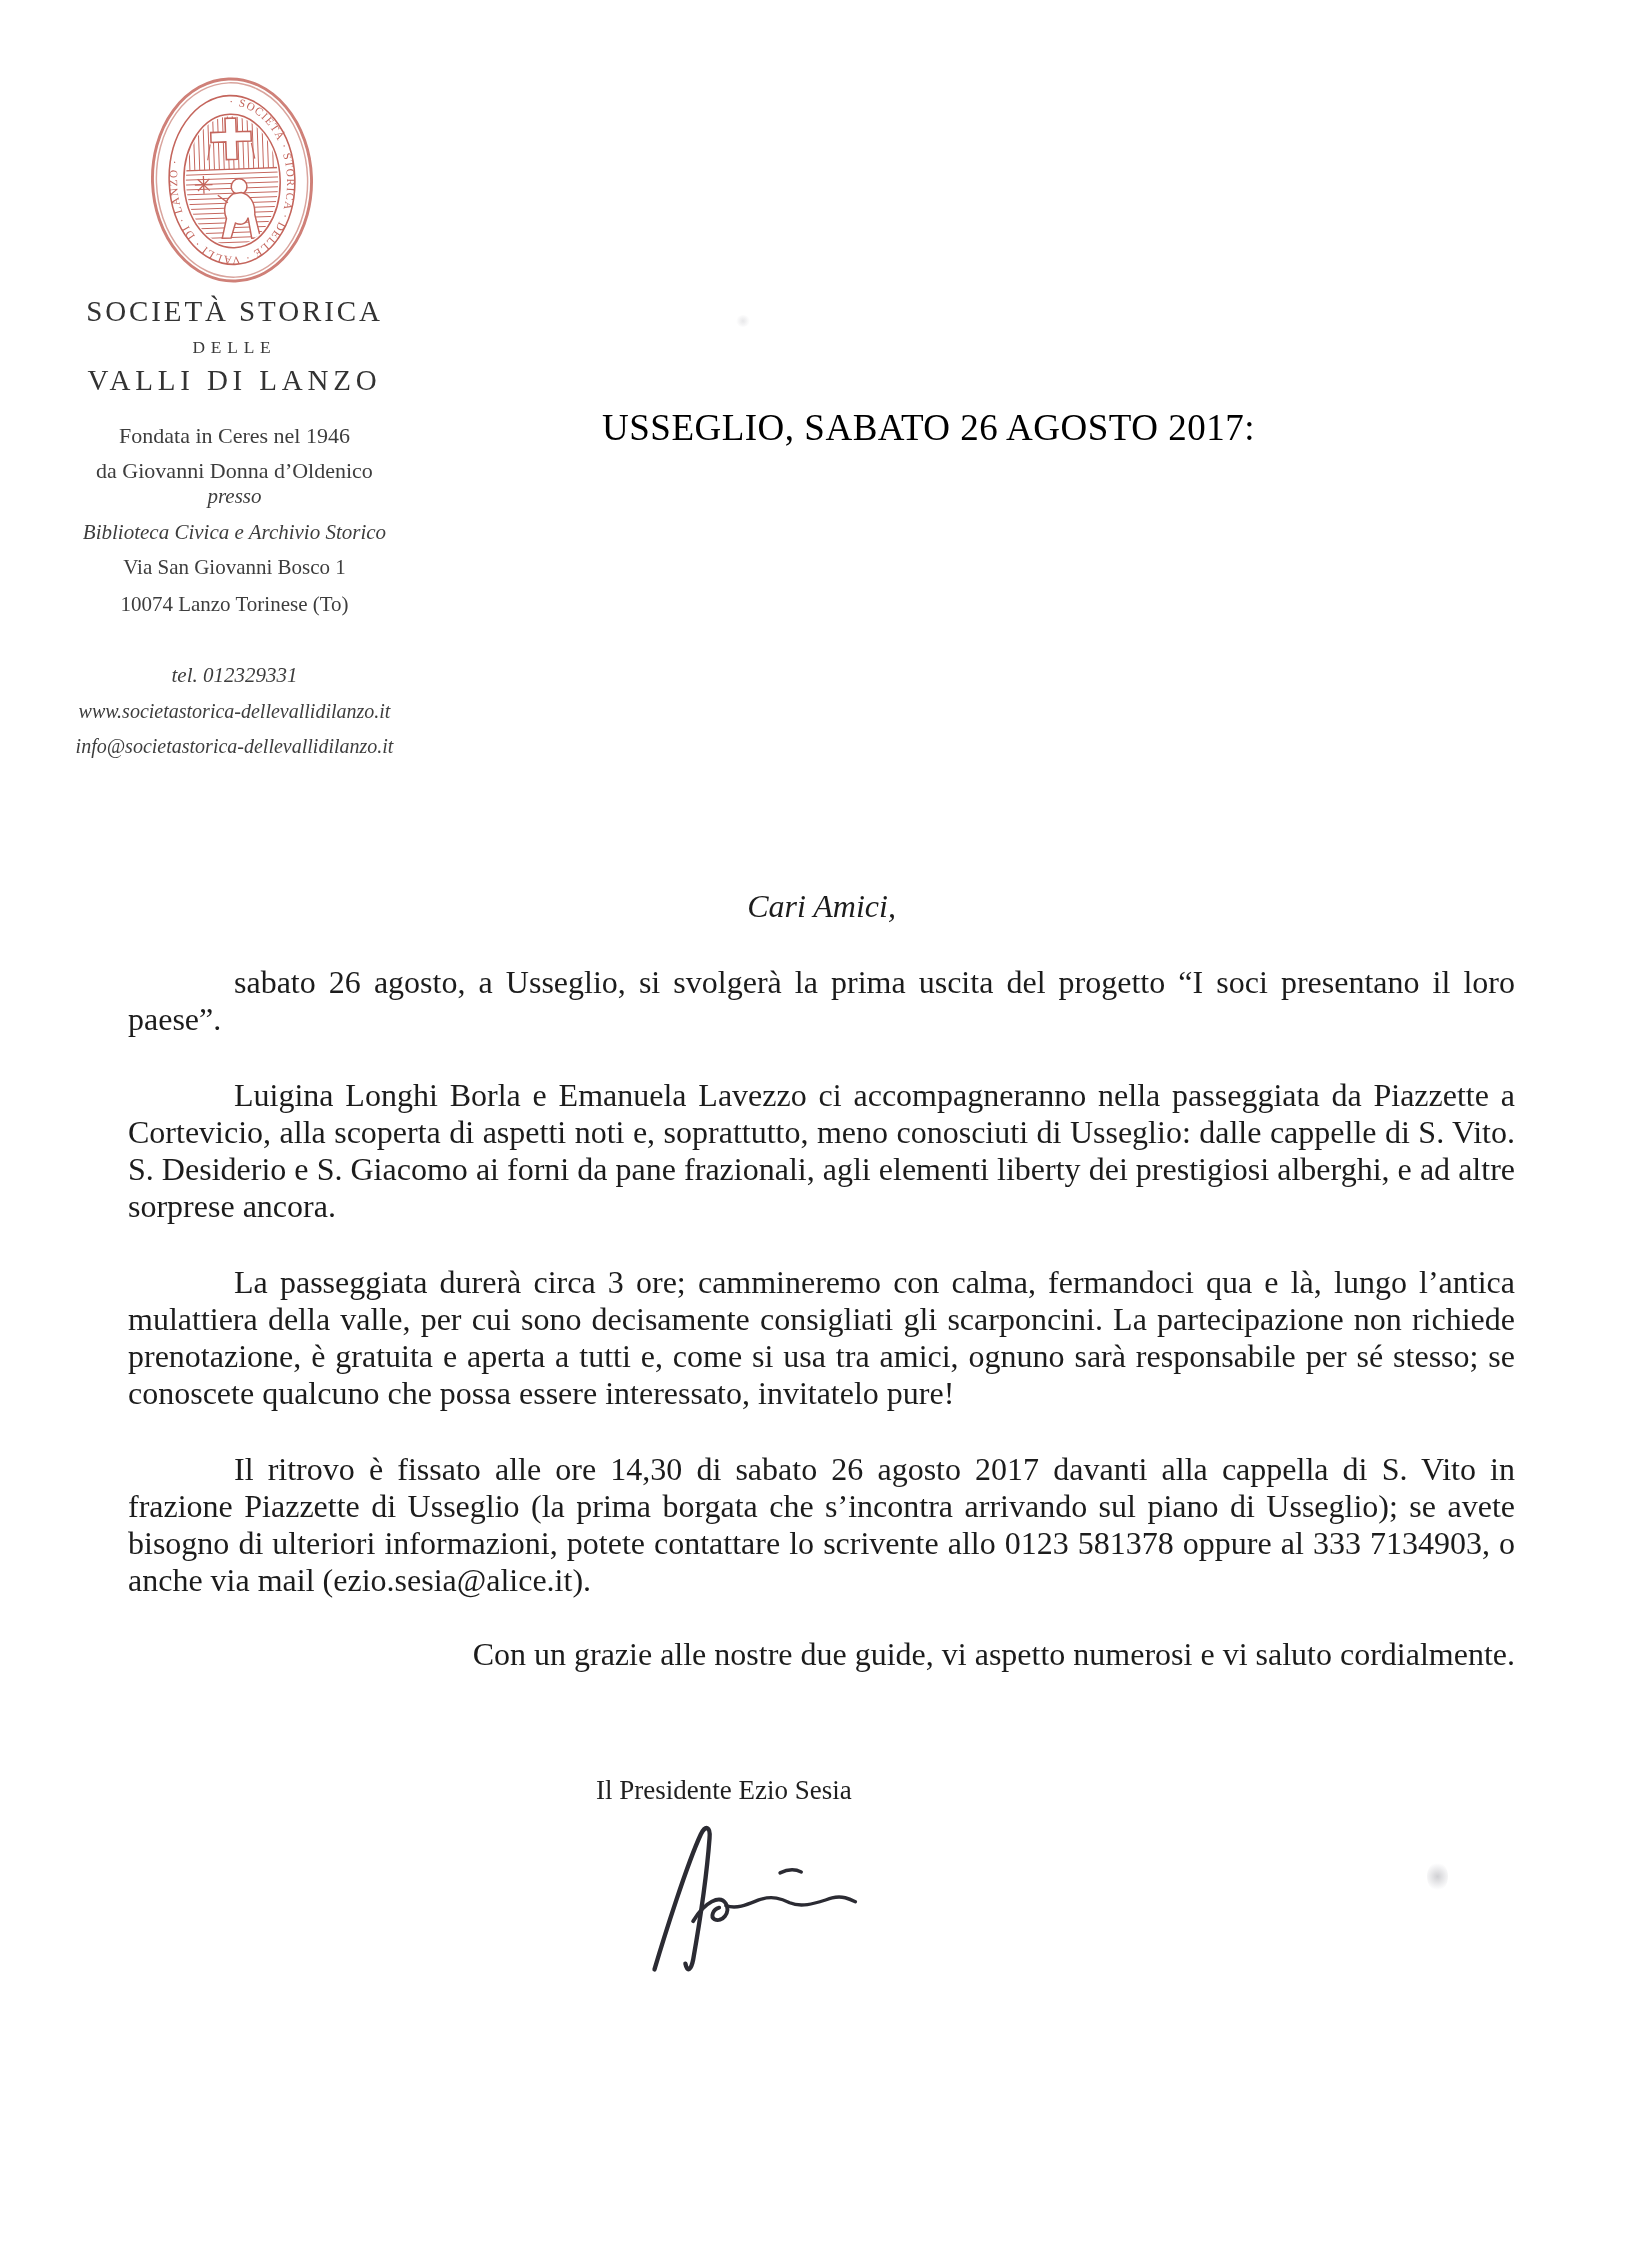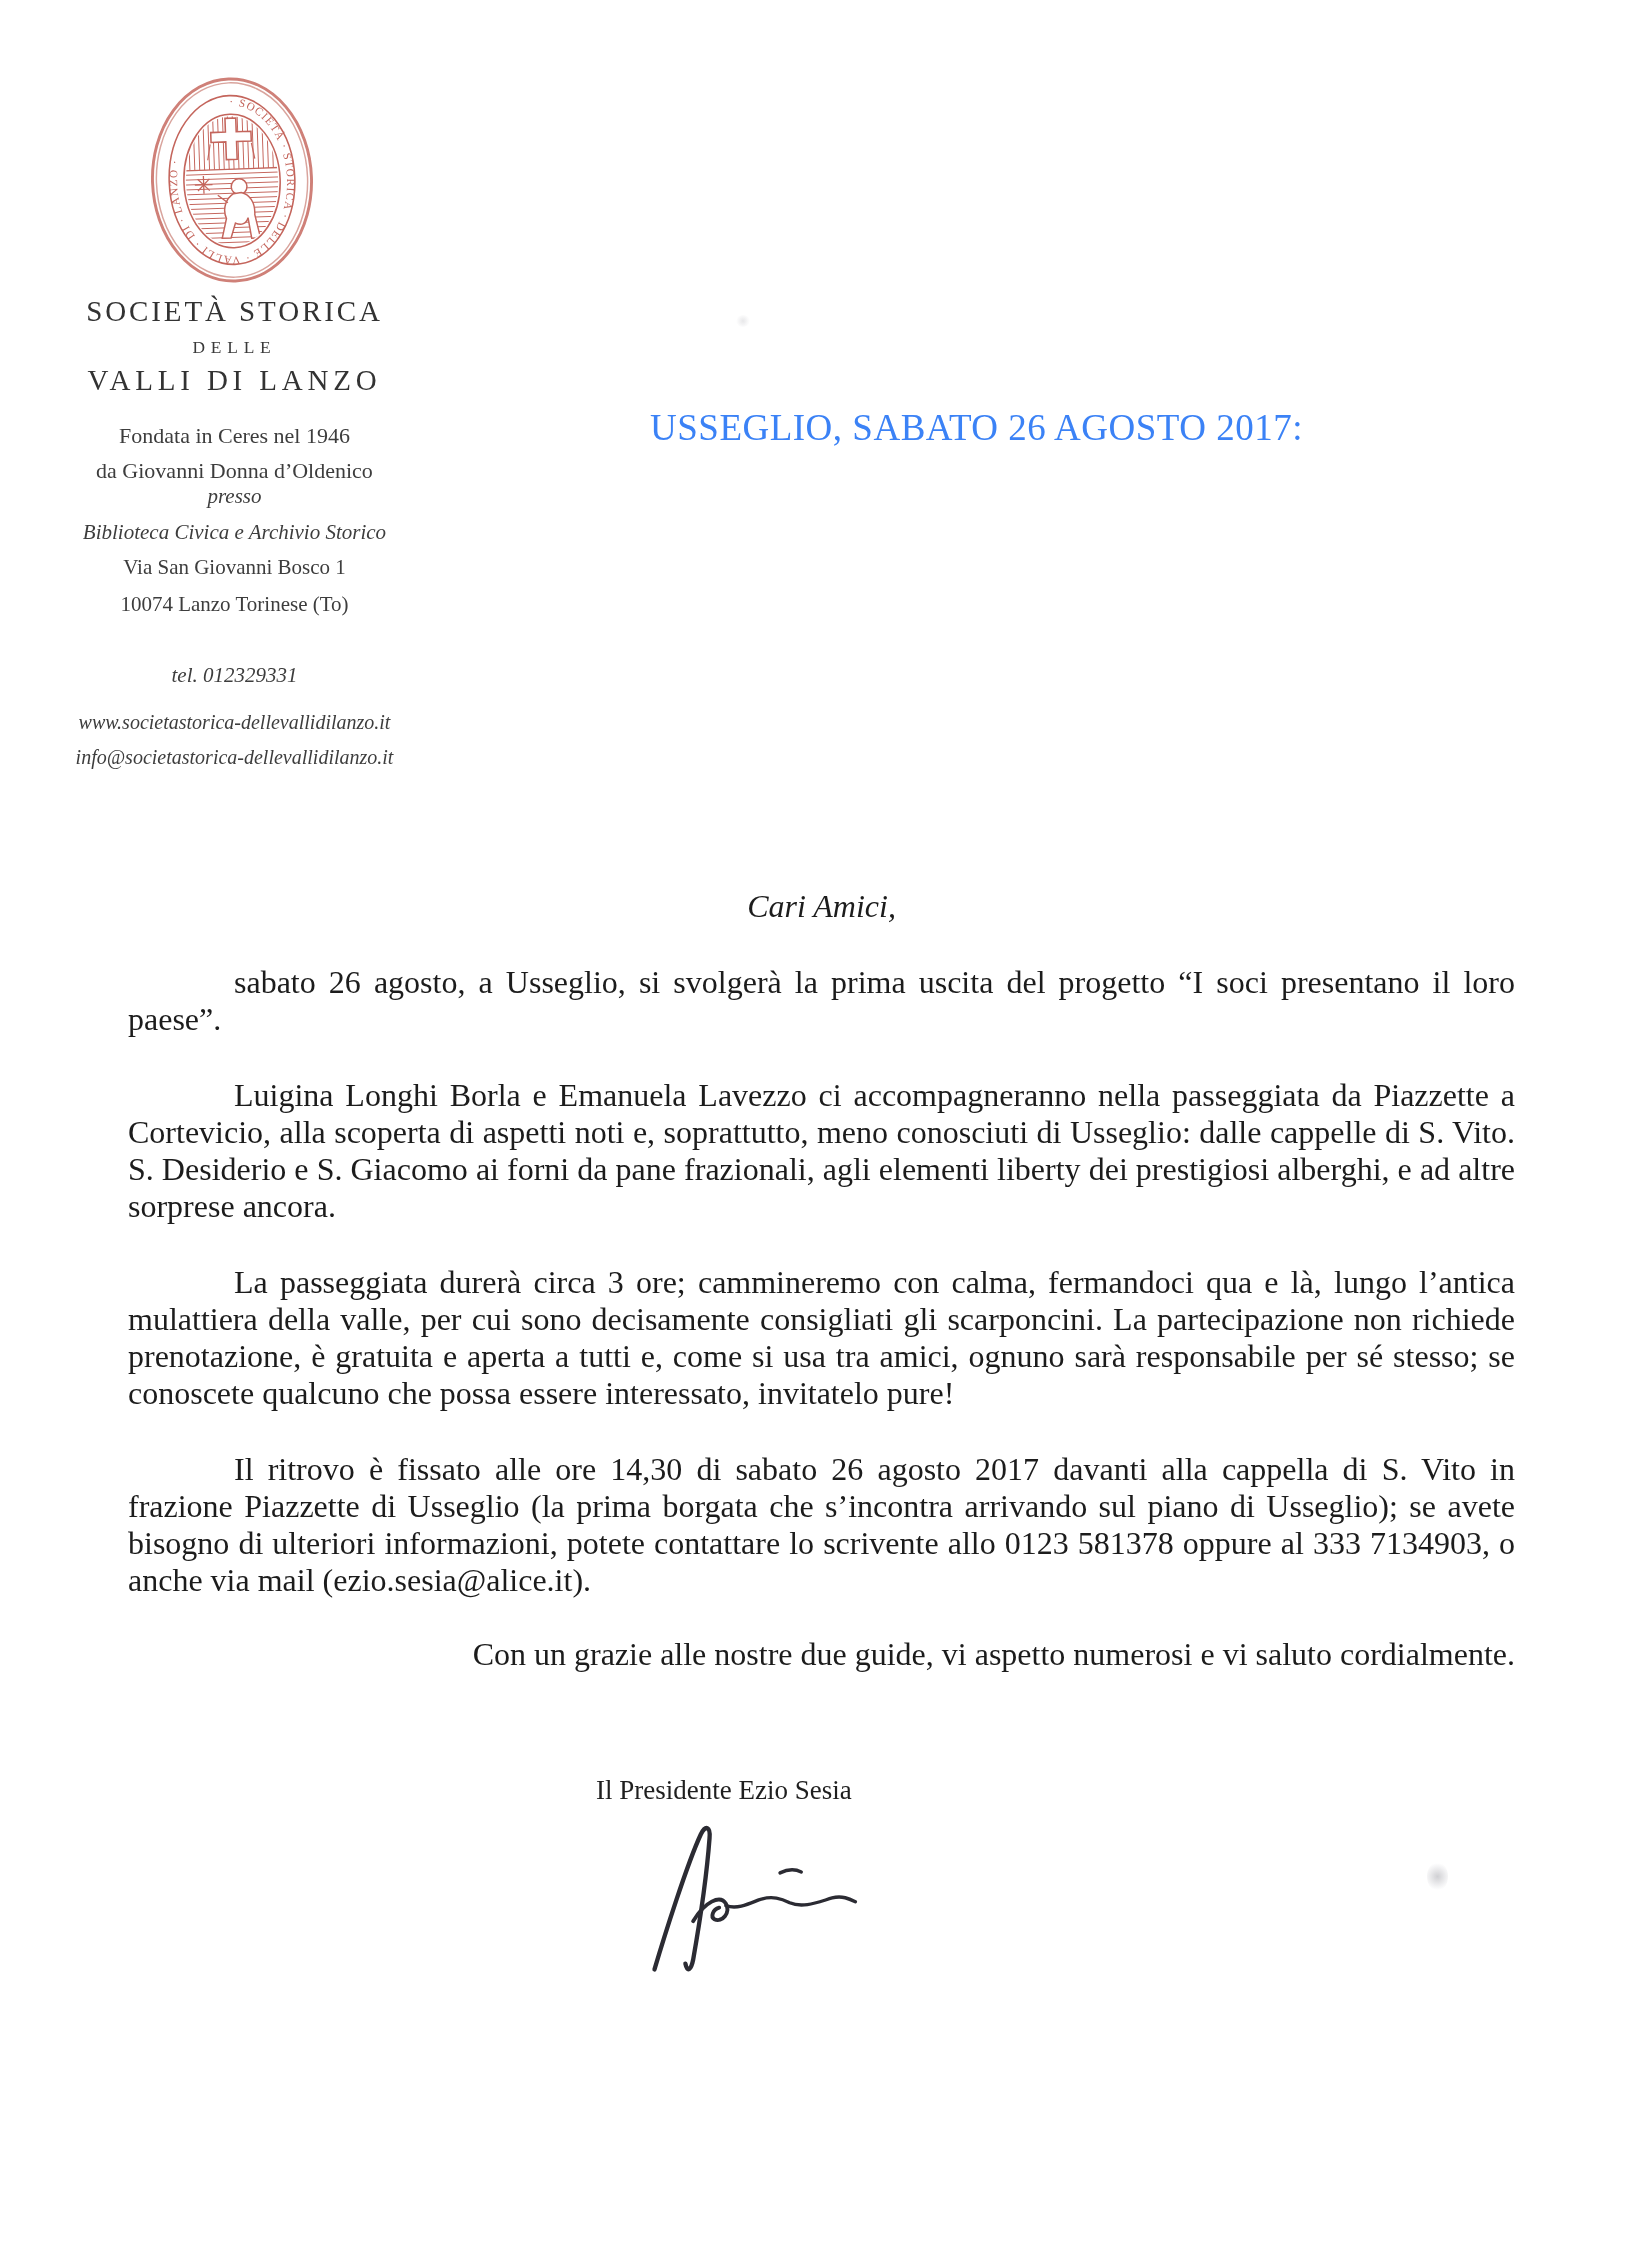--- a/index.html
+++ b/index.html
@@ -36,32 +36,31 @@
   .lh-org1 { font-size: 29px; letter-spacing: 2.9px; color: #333; }
   .lh-org2 { font-size: 17.4px; letter-spacing: 5.8px; margin-top: 8.7px; color: #3a3a3a; }
   .lh-org3 { font-size: 29px; letter-spacing: 4.8px; margin-top: 6.8px; color: #333; }
   .lh-founded1 { font-size: 22px; margin-top: 26px; }
   .lh-founded2 { font-size: 22px; margin-top: 8.7px; }
   .lh-presso { font-size: 21px; font-style: italic; }
   .lh-addr1 { font-size: 21px; font-style: italic; margin-top: 10.6px; }
   .lh-addr2 { font-size: 21px; margin-top: 10.6px; }
   .lh-addr3 { font-size: 21px; margin-top: 11.6px; }
   .lh-tel  { font-size: 21px; font-style: italic; margin-top: 46px; }
-  .lh-web  { font-size: 20px; font-style: italic; margin-top: 23px; }
+  .lh-web  { font-size: 20px; font-style: italic; margin-top: 12px; }
   .lh-mail { font-size: 20px; font-style: italic; margin-top: 11.6px; }
 
   
   .heading-line1 {
     position: absolute;
     left: 602px;
     top: 406px;
     font-size: 37px;
     letter-spacing: 0.5px;
-    color: #3b82f6;
-    margin-left: 48px;
+    color: #000000;
   }
   .heading-line2 {
     position: absolute;
     left: 600px;
     top: 516px;
     font-size: 37px;
     letter-spacing: 0.5px;
     color: #222;
   }
 

